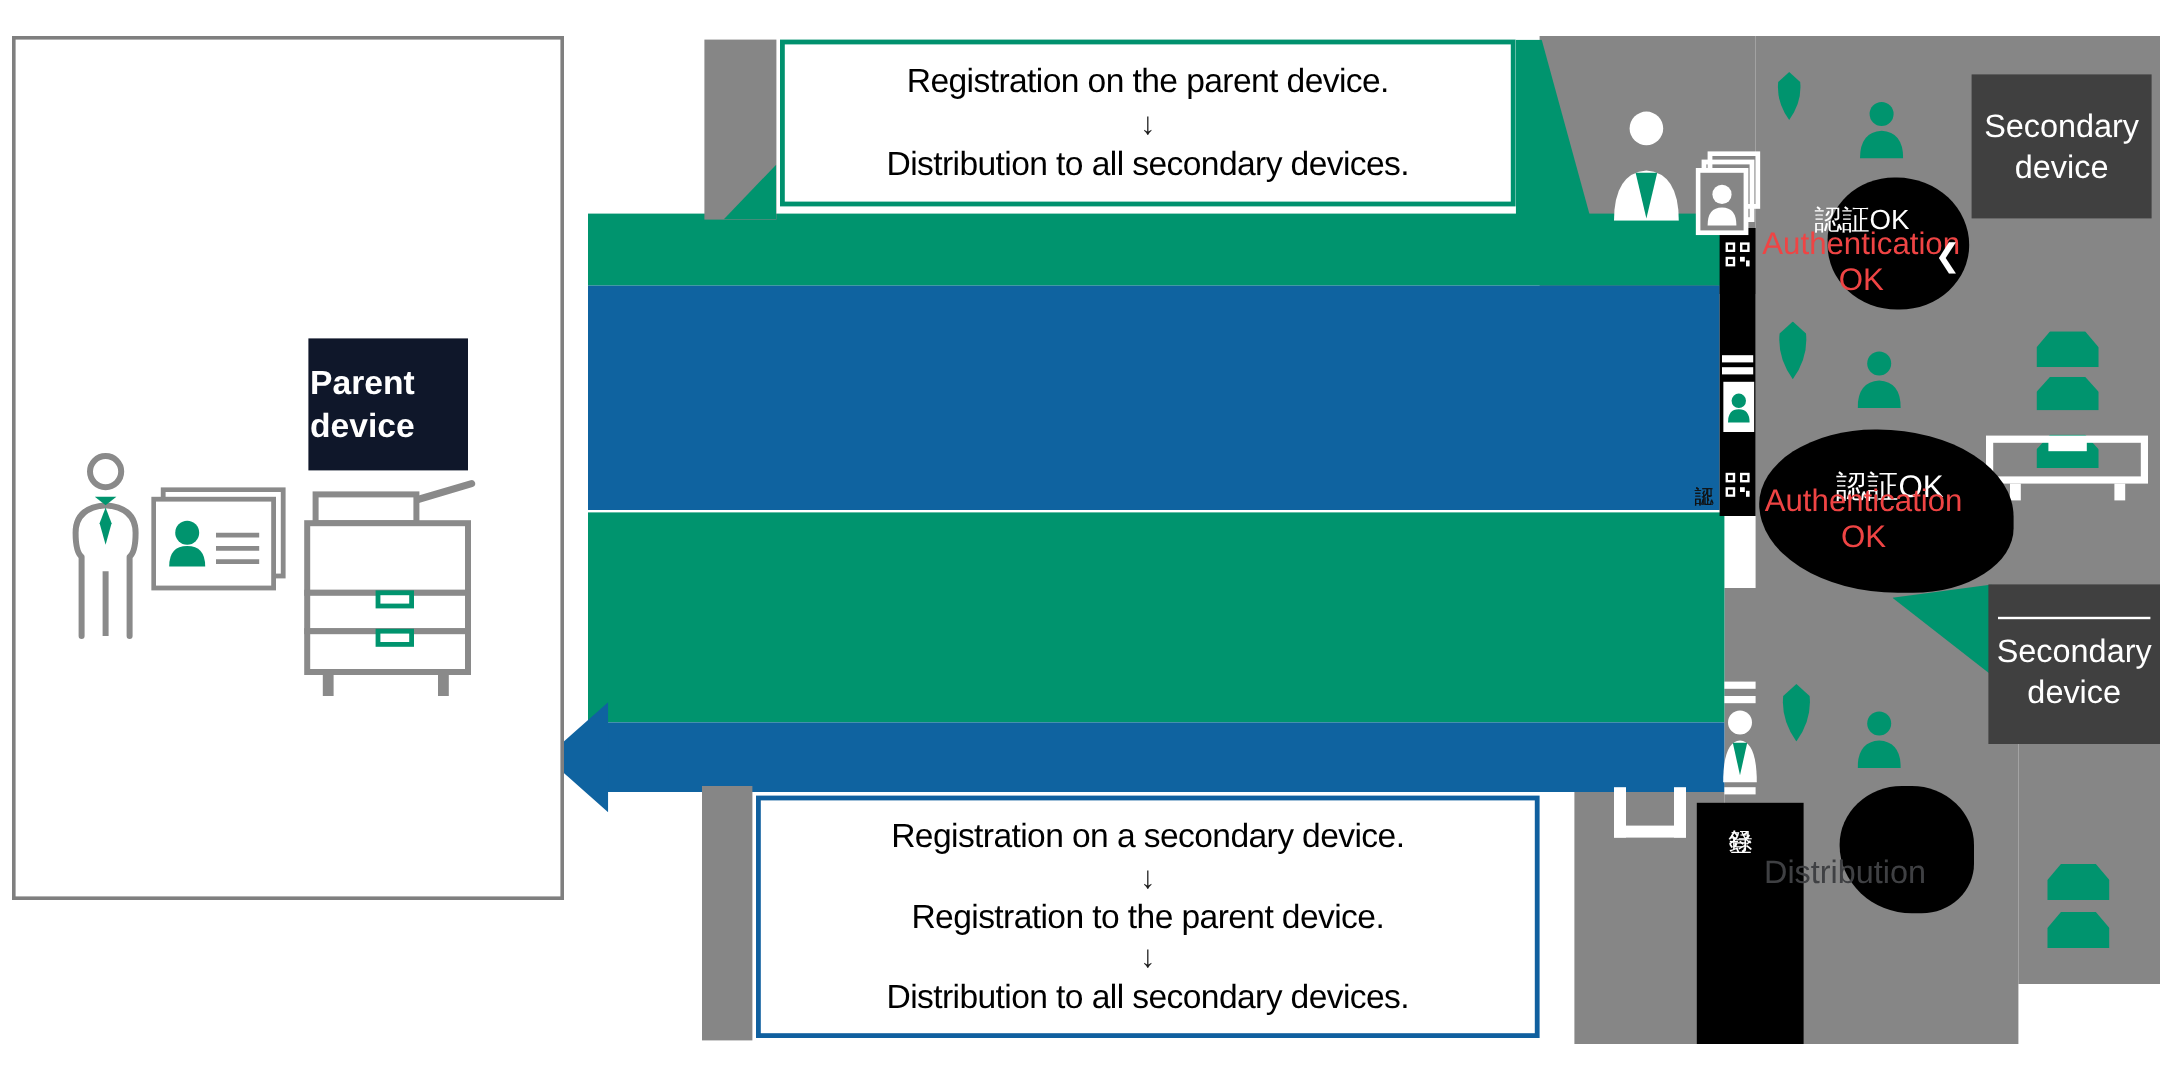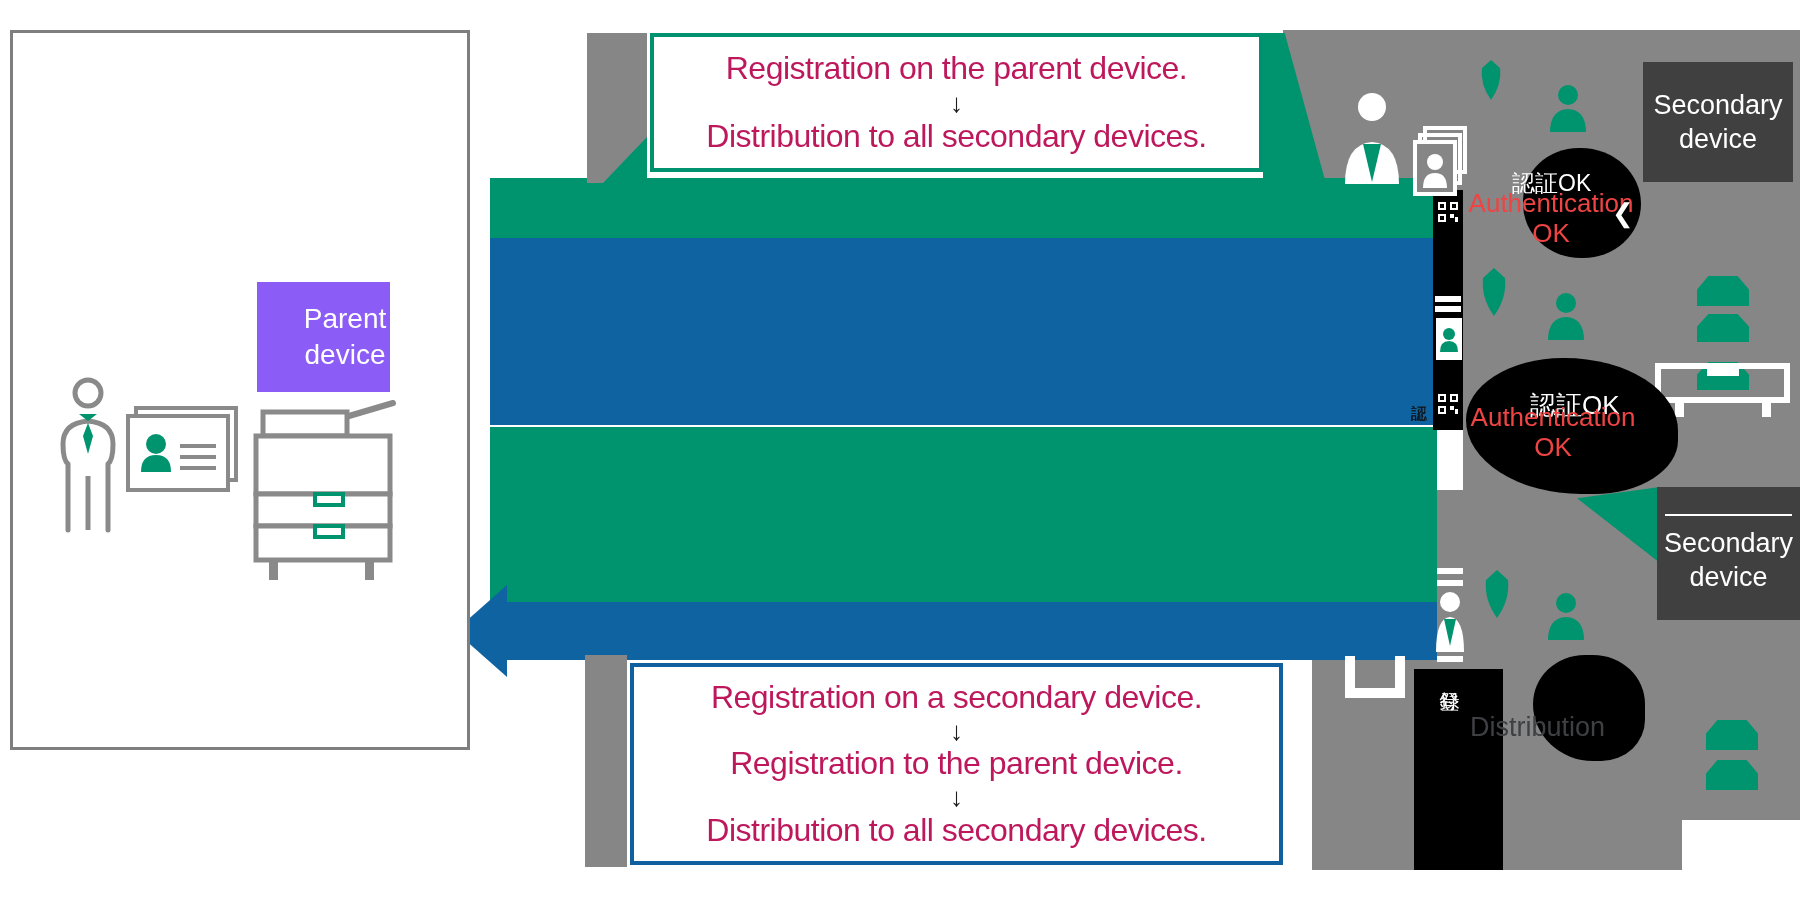--- a/index.html
+++ b/index.html
@@ -7,24 +7,24 @@
           font-family:"Liberation Sans", sans-serif;color:#3F4040;}
   .abs{position:absolute;}
   .gray{background:#868686;}
   .green{background:#00946E;}
   .blue{background:#0F63A0;}
   .blackbg{background:#000000;}
   .flow-box{background:#ffffff;box-sizing:border-box;display:flex;flex-direction:column;
             align-items:center;justify-content:space-evenly;text-align:center;}
   .flow-box.top{border:4px solid #00916E;}
   .flow-box.bottom{border:4px solid #10609F;}
-  .flow-line{font-size:32px;letter-spacing:-0.5px;white-space:nowrap;color:#be185d;}
+  .flow-line{font-size:28px;letter-spacing:-0.5px;white-space:nowrap;color:#000000;}
   .flow-arrow{font-size:26px;line-height:18px;color:#1d1d1d;}
-  .badge{background:#8b5cf6;color:#fff;display:flex;flex-direction:column;align-items:flex-end;
-         justify-content:center;text-align:center;font-size:28px;line-height:36px;}
+  .badge{background:#0f172a;color:#fff;display:flex;flex-direction:column;align-items:flex-start;
+         justify-content:center;text-align:center;font-size:28px;line-height:36px;font-weight:bold;}
   .devlabel{background:#404040;color:#fff;display:flex;flex-direction:column;align-items:center;
             justify-content:center;text-align:center;font-size:27px;line-height:34px;}
   .bubble{background:#000;border-radius:48% 52% 50% 50%;}
   .auth-text{color:#ef4444;font-size:26px;line-height:30px;text-align:center;white-space:nowrap;}
   .jp-white{color:#ffffff;font-size:23px;white-space:nowrap;}
   .tray{background:#00946E;clip-path:polygon(22% 0,78% 0,100% 45%,100% 100%,0 100%,0 45%);}
   .eq{background:#ffffff;height:6px;width:26px;}
   .white-outline{box-sizing:border-box;border:6px solid #ffffff;background:transparent;}
 </style>
 </head>

